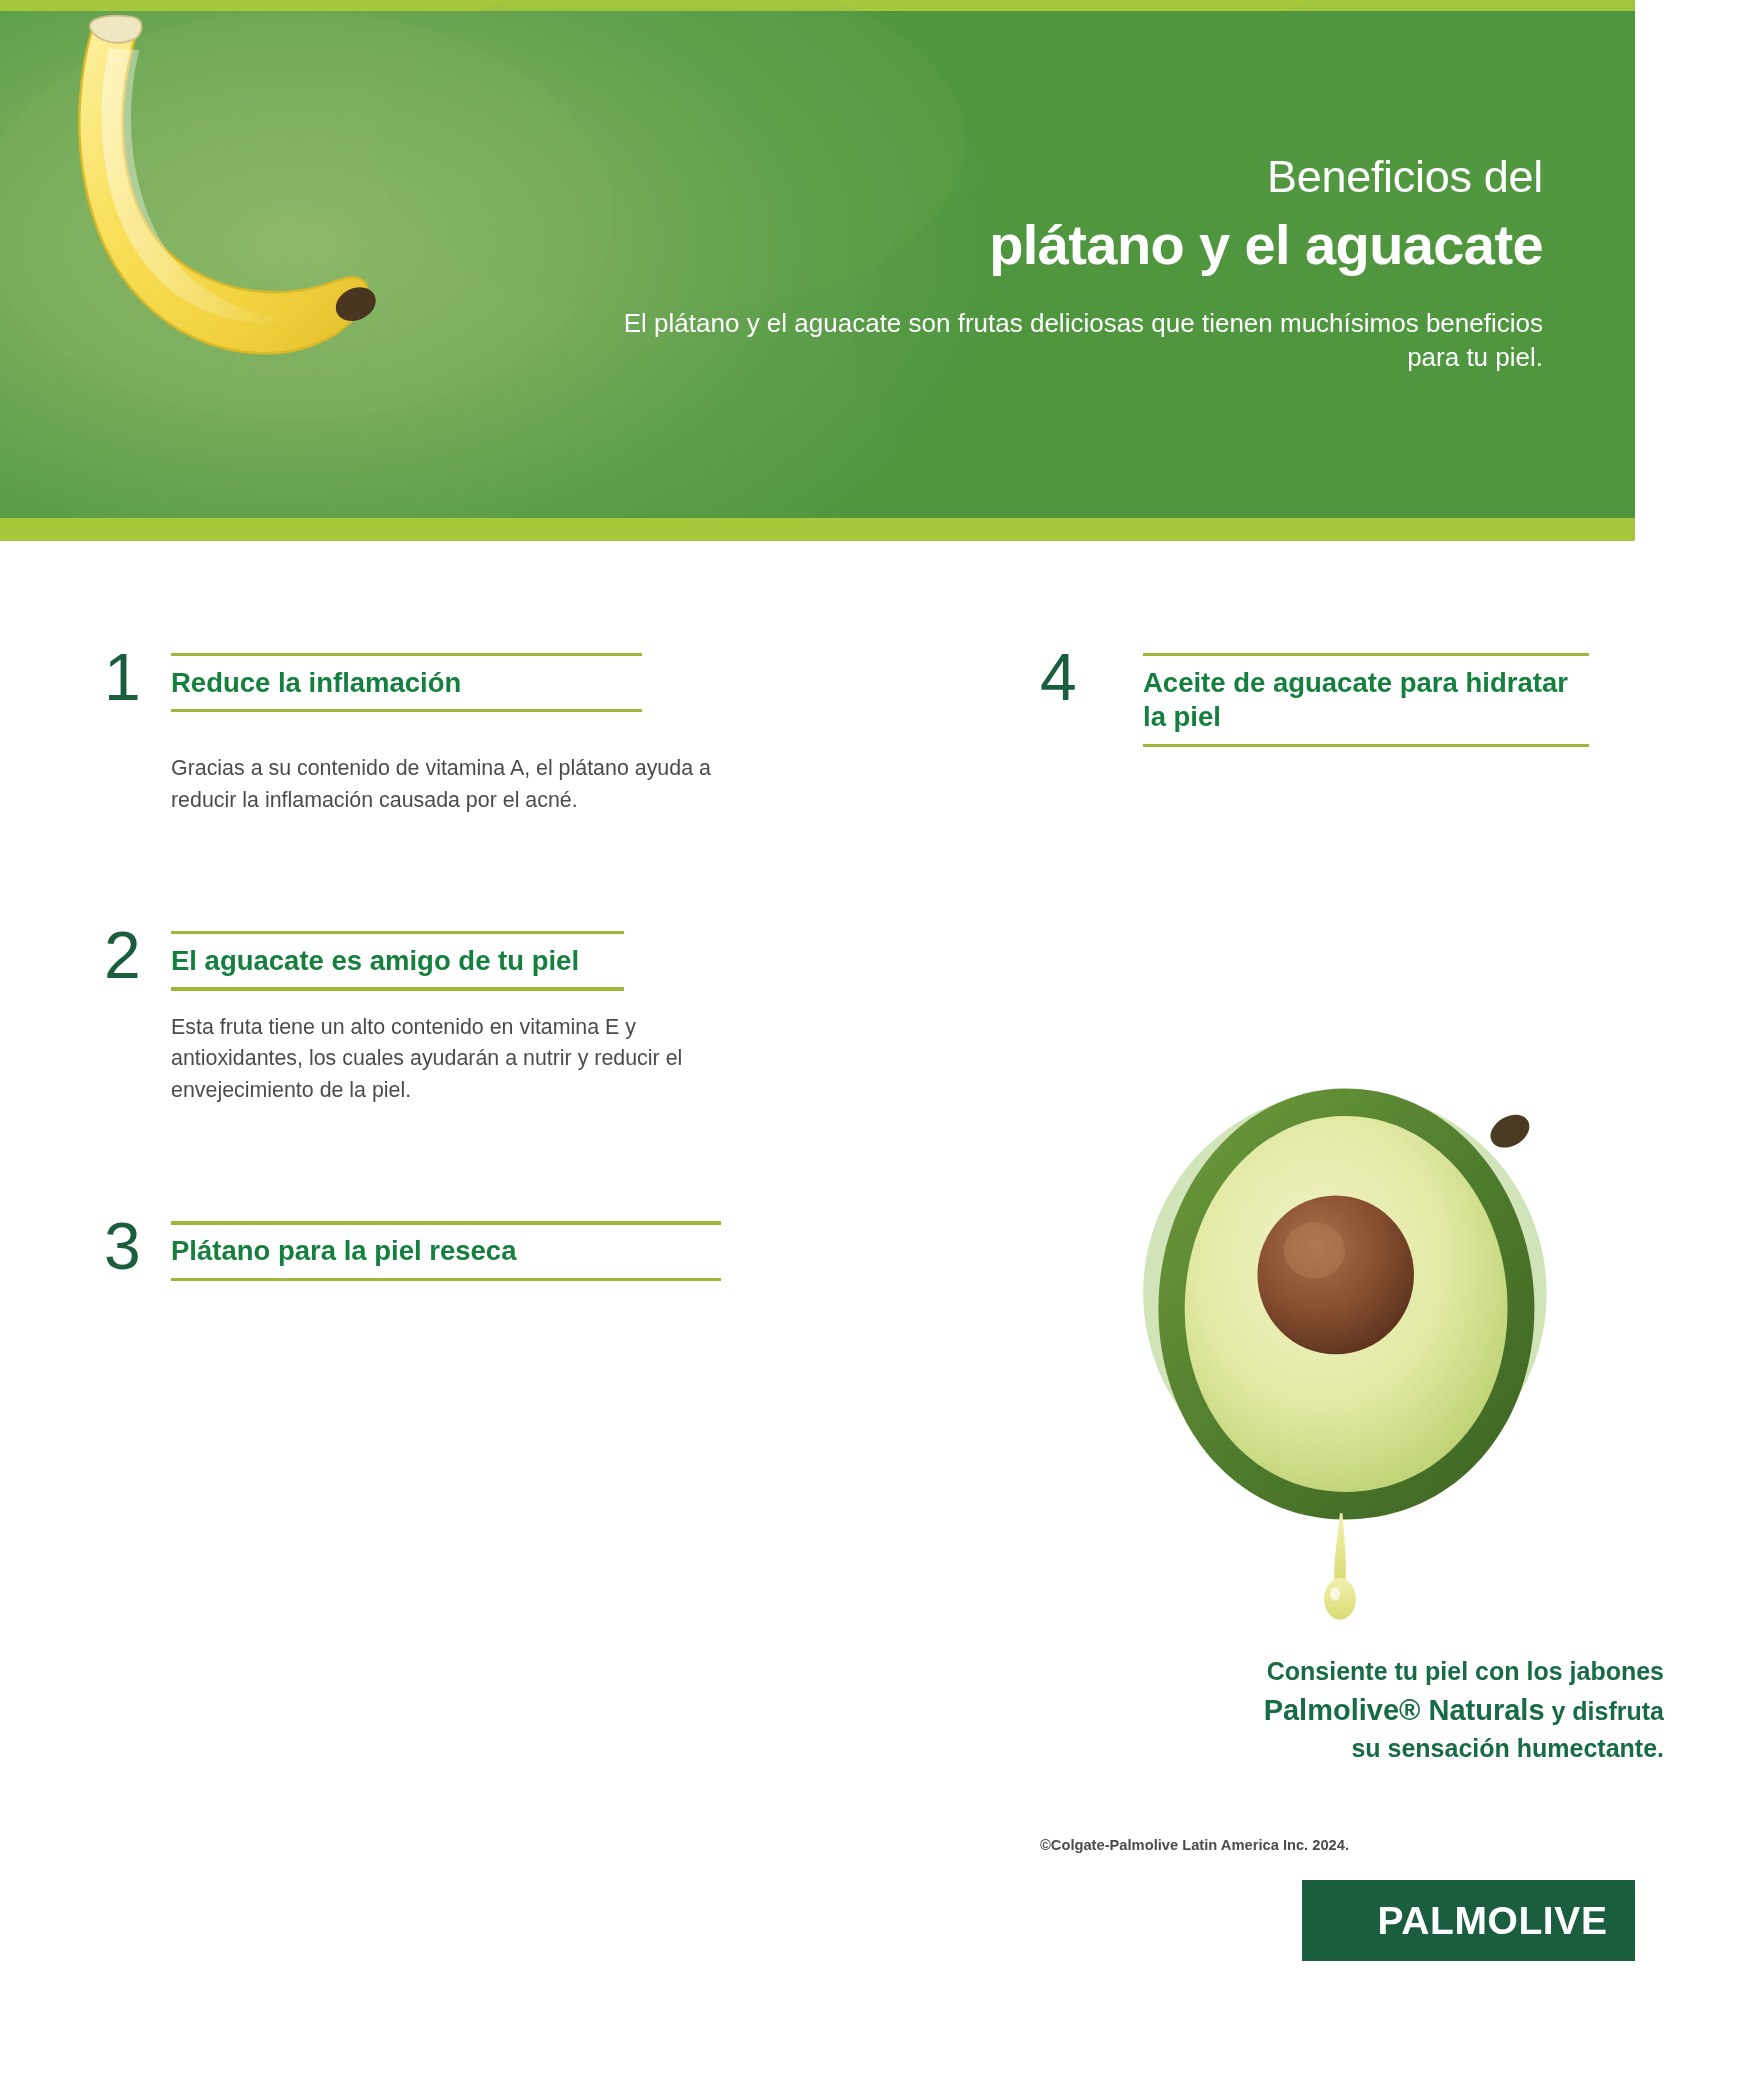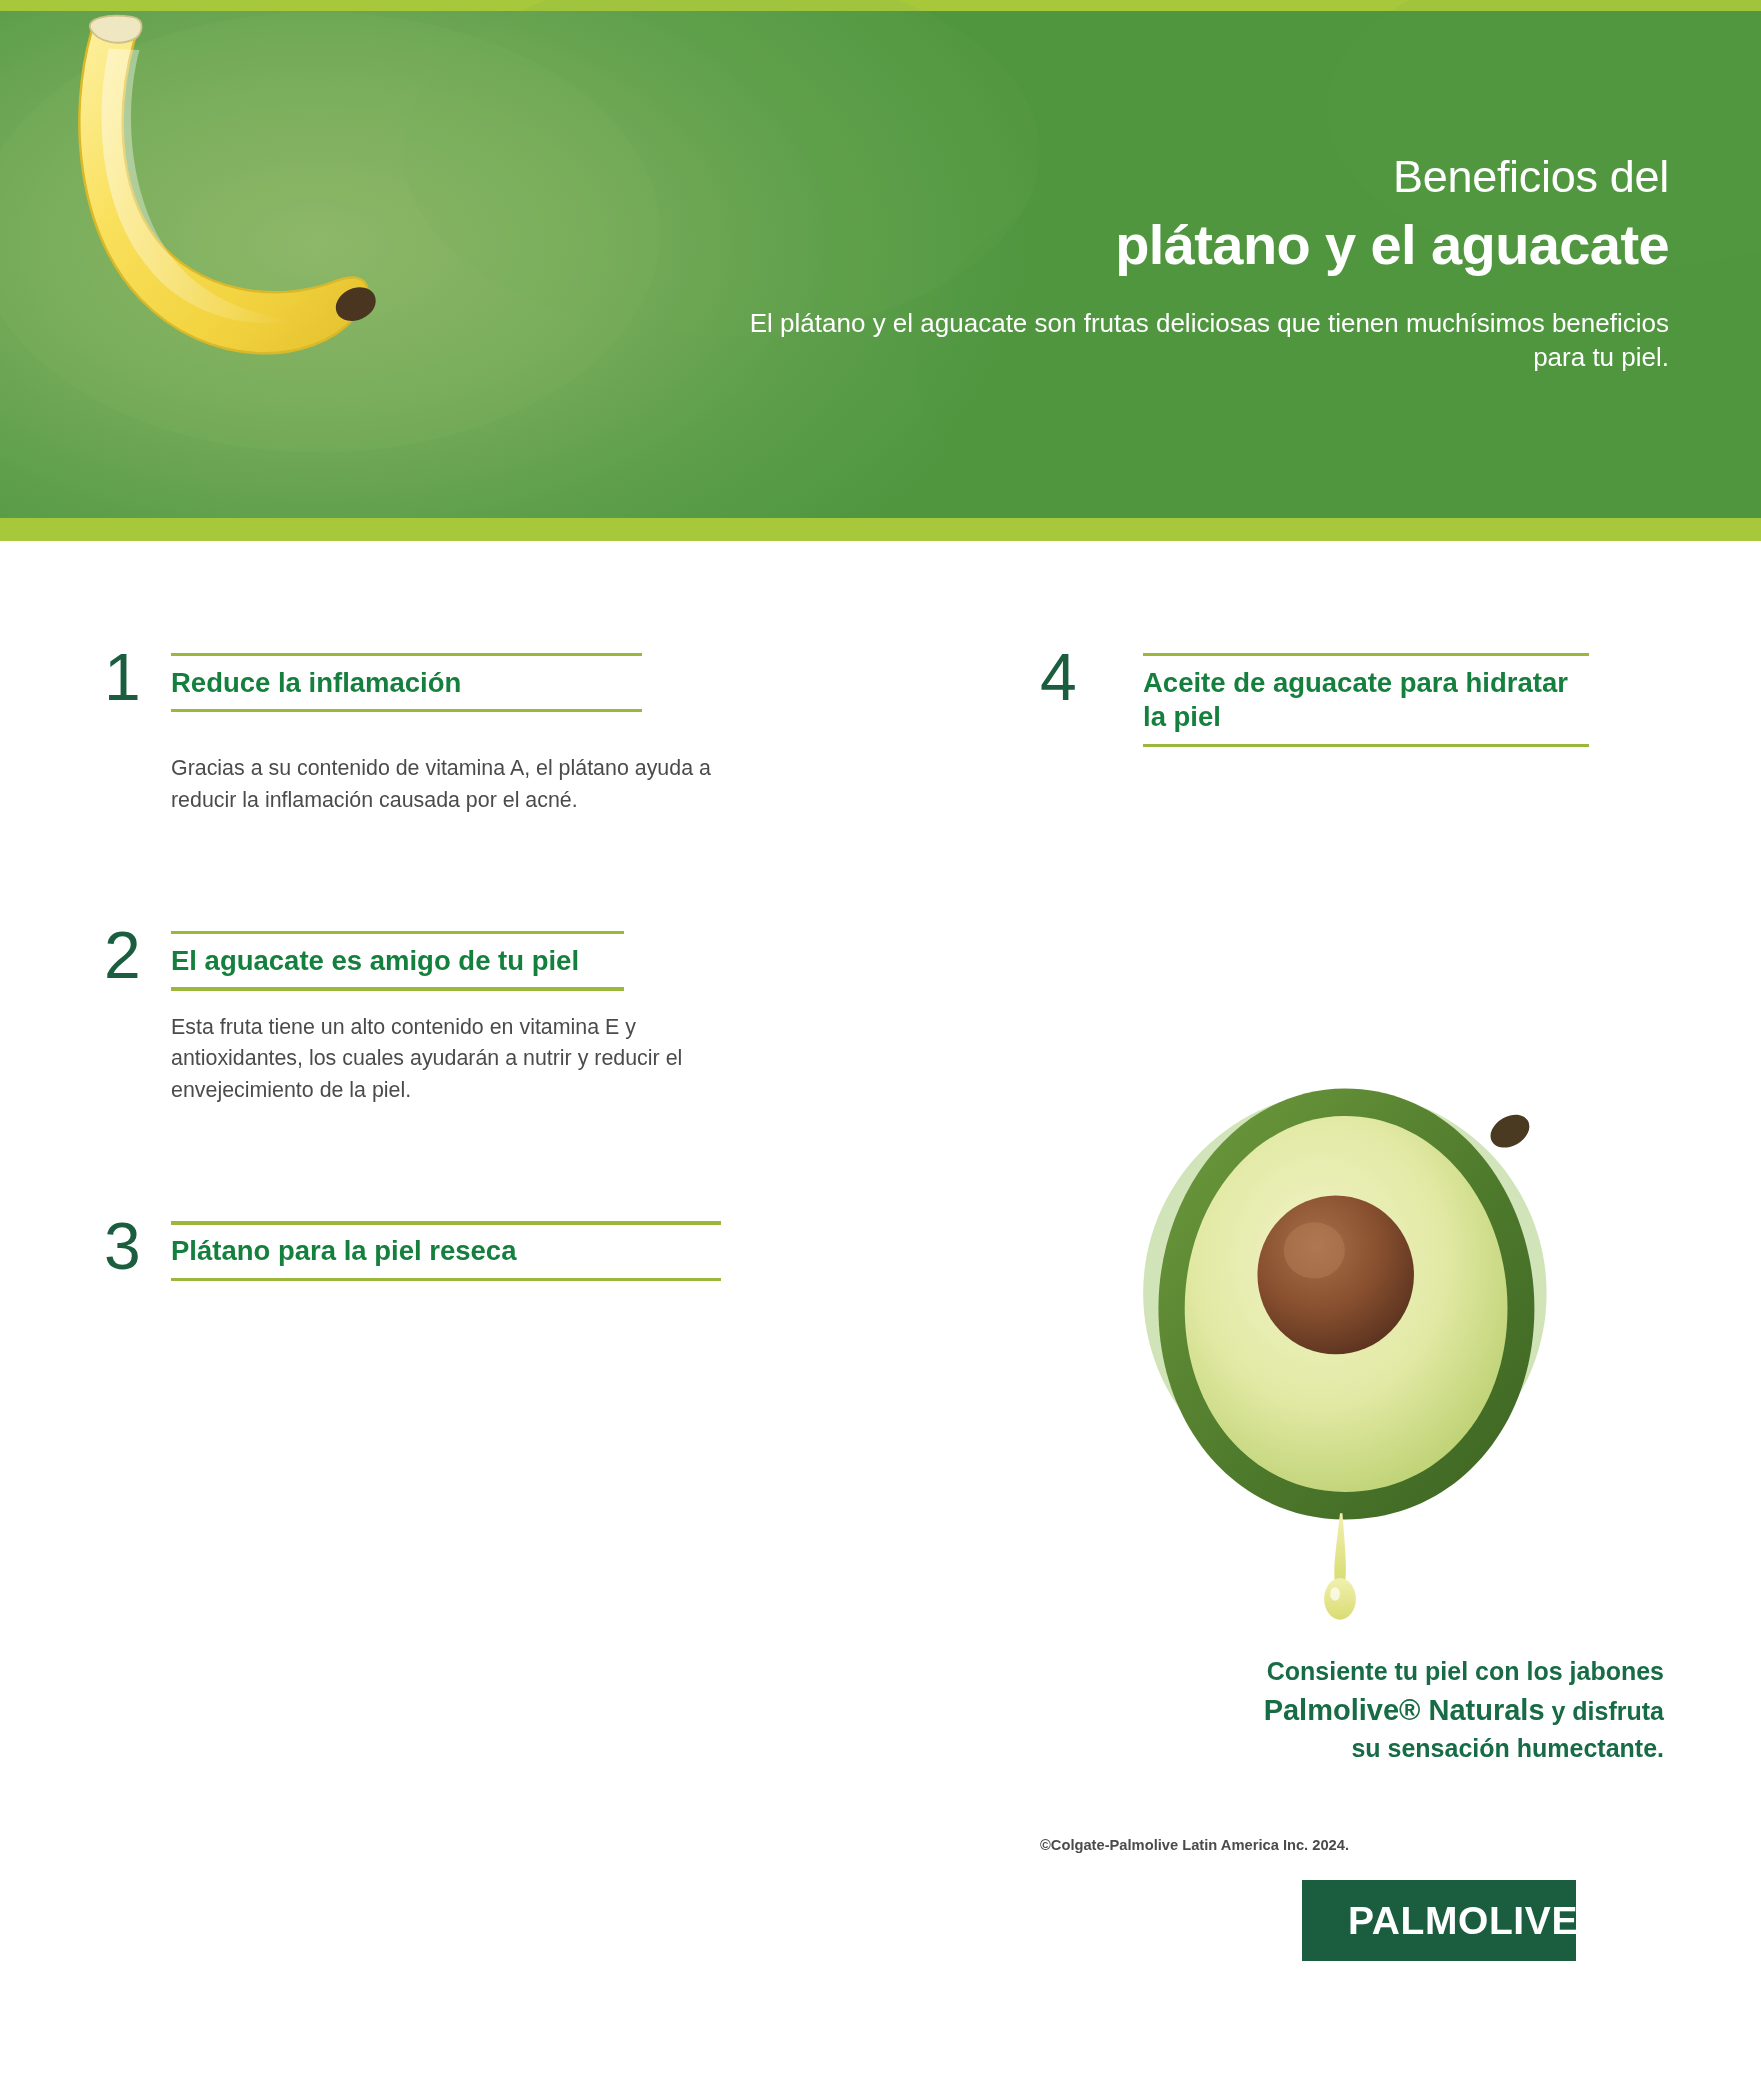--- a/index.html
+++ b/index.html
@@ -14,21 +14,21 @@
     width: 1761px;
     height: 2097px;
     overflow: hidden;
     background: #ffffff;
   }
 
   
   .hero {
     position: absolute;
     left: 0; top: 0;
-    width: 1761px;
+    width: 1635px;
     height: 541px;
     background:
       radial-gradient(ellipse 734px 428px at 18% 45%, #8fb86a 0%, #7aad5c 35%, #5d9e4a 70%, #4f963f 100%),
       linear-gradient(100deg, #6ea84f 0%, #59a046 45%, #4e9840 100%);
     overflow: hidden;
   }
   .hero-top-strip {
     position: absolute; left: 0; top: 0;
     width: 1761px; height: 11px;
     background: #a8c83c;
@@ -144,21 +144,21 @@
     left: 1040px; top: 1296px;
     width: 624px;
     font-size: 14.7px;
     color: #4b4b4b;
     font-weight: 600;
   }
 
   .logo {
     position: absolute;
     left: 1302px; top: 1339px;
-    width: 274px; height: 81px;
+    width: 333px; height: 81px;
     background: #1b5e3f;
     display: flex;
     align-items: center;
     justify-content: center;
     padding-left: 48px;
   }
   .logo span {
     color: #ffffff;
     font-size: 39px;
     font-weight: 700;

